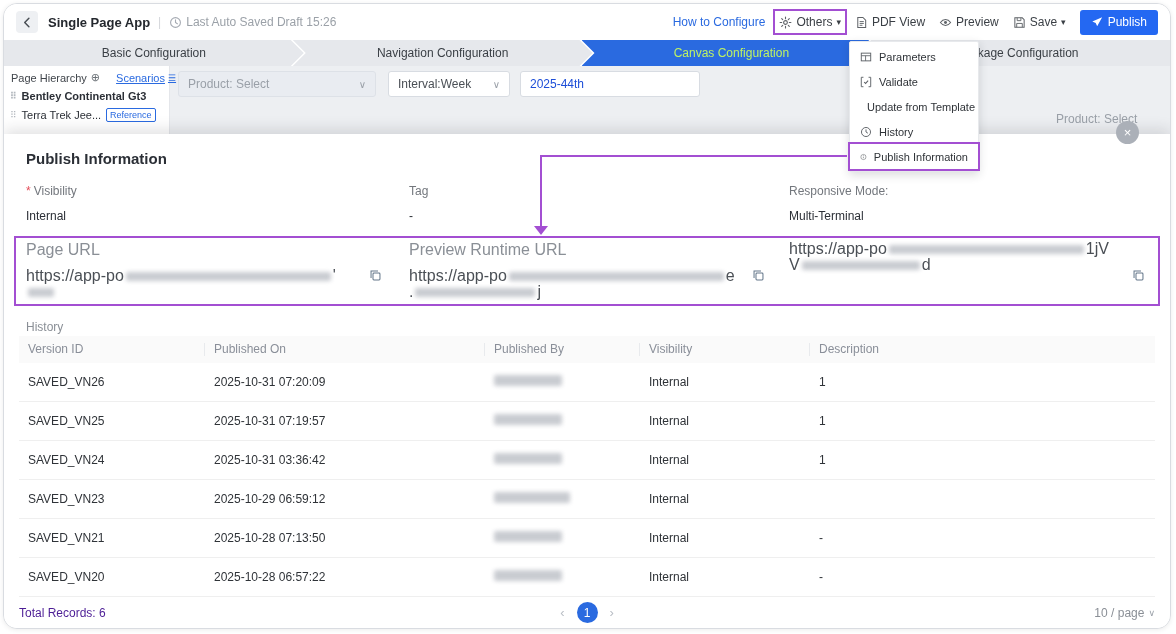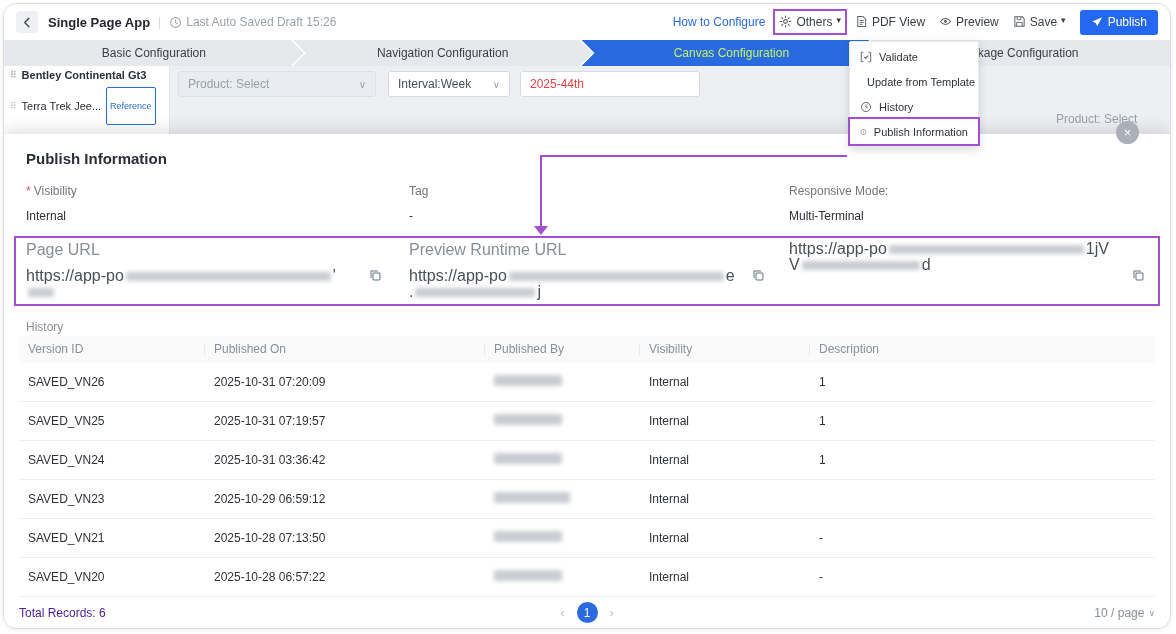--- a/index.html
+++ b/index.html
@@ -8,21 +8,21 @@
 .screen{position:relative;width:1168px;height:626px;background:#fff;border:1px solid #d9dce1;border-radius:14px;overflow:hidden;box-shadow:0 1px 5px rgba(0,0,0,.08)}
 
 
 .hdr{position:absolute;top:0;left:0;right:0;height:36px;background:#fff;display:flex;align-items:center;padding:0 12px;gap:8px;z-index:5}
 .back{width:22px;height:22px;border:none;background:#eef0f3;border-radius:4px;display:flex;align-items:center;justify-content:center;cursor:pointer}
 .app-title{font-size:13px;font-weight:bold;color:#24282e;margin-left:2px;white-space:nowrap}
 .hdr-sep{color:#d4d7db;font-size:12px}
 .autosave{display:flex;align-items:center;gap:4px;color:#9ba1a8;font-size:12px;white-space:nowrap}
 .hdr-right{margin-left:auto;display:flex;align-items:center;gap:14px}
 .link{color:#2a6ae0;font-size:12px;cursor:pointer;white-space:nowrap}
-.hbtn{display:flex;gap:4px;font-size:12px;color:#3a3f45;cursor:pointer;white-space:nowrap}
+.hbtn{display:flex;align-items:center;gap:4px;font-size:12px;color:#3a3f45;cursor:pointer;white-space:nowrap}
 .hbtn.annotated{outline:2px solid #a34fd2;outline-offset:4px}
 .caret{font-size:9px;color:#3a3f45}
 .publish{display:flex;align-items:center;gap:5px;background:#2468f2;color:#fff;border:none;border-radius:3px;height:25px;padding:0 11px;font-size:12px;cursor:pointer;font-family:inherit}
 
 
 .tabs{position:absolute;top:36px;left:0;right:0;height:26px;display:flex;background:#fff;z-index:1}
 .tab{flex:1 1 0;display:flex;align-items:center;justify-content:center;font-size:12px;color:#3a3f45;background:#e6e8ec;cursor:pointer}
 .tab.mid,.tab.last{margin-left:-11px}
 .tab.first{clip-path:polygon(0 0,calc(100% - 13px) 0,100% 50%,calc(100% - 13px) 100%,0 100%)}
 .tab.mid{clip-path:polygon(0 0,calc(100% - 13px) 0,100% 50%,calc(100% - 13px) 100%,0 100%,13px 50%)}
@@ -33,26 +33,26 @@
 .underlay{position:absolute;top:62px;left:166px;right:0;height:68px;background:#edeff2}
 .sidebar{position:absolute;top:62px;left:0;width:166px;height:68px;background:#fff;border-right:1px solid #e4e6ea;z-index:2}
 .sidebar-head{display:flex;align-items:center;gap:4px;padding:5px 7px 3px;font-size:11px;white-space:nowrap}
 .ph-label{color:#40454b}
 .ph-plus{color:#6a7076;font-size:11px}
 .scen{color:#2a6ae0;margin-left:12px;display:flex;gap:3px;align-items:center;text-decoration:underline;cursor:pointer}
 .scen-ic{font-size:9px;text-decoration:none}
 .tree-item{display:flex;align-items:center;gap:5px;padding:3px 6px;font-size:11px;color:#2b2f36;cursor:pointer;white-space:nowrap}
 .tree-item .drag{color:#b3b8be;font-size:9px}
 .tree-item.bold{font-weight:bold}
-.badge{border:1px solid #2a6ae0;color:#2a6ae0;font-size:9px;padding:12px 3px;border-radius:2px;line-height:12px;font-weight:normal}
+.badge{border:1px solid #2a6ae0;color:#2a6ae0;font-size:9px;padding:0 3px;border-radius:2px;line-height:12px;font-weight:normal}
 .fbox{position:absolute;height:26px;border-radius:3px;font-size:12px;display:flex;align-items:center;padding:0 9px;cursor:pointer;z-index:2}
 .fbox .fcaret{margin-left:auto;color:#9aa0a8;font-size:10px}
 #f-product{left:174px;top:67px;width:198px;background:#e9ecf1;border:1px solid #dde1e7;color:#9aa0a8}
 #f-interval{left:384px;top:67px;width:122px;background:#fff;border:1px solid #d8dce2;color:#4a4f55}
-#f-week{left:516px;top:67px;width:180px;background:#fff;border:1px solid #d8dce2;color:#ef4444}
+#f-week{left:516px;top:67px;width:180px;background:#fff;border:1px solid #d8dce2;color:#1d4ed8}
 .canvas-product{position:absolute;left:1052px;top:108px;font-size:12px;color:#9aa0a8;z-index:2}
 
 
 .modal{position:absolute;top:130px;left:0;right:0;bottom:0;background:#fff;box-shadow:0 -4px 14px rgba(32,38,46,.14);z-index:4}
 .m-title{position:absolute;left:22px;top:16px;font-size:15px;color:#2b2f36}
 .field{position:absolute;top:50px;font-size:12px}
 #field-0{left:22px}#field-1{left:405px}#field-2{left:785px}
 .field .lab{color:#73777d;margin-bottom:11px}
 .field .val{color:#2b2f36}
 .req{color:#e34d59;margin-right:3px}
@@ -165,20 +165,28 @@
         <span>Canvas Configuration</span>
       </div>
     <div class="tab last">
         <span>Linkage Configuration</span>
       </div>
   </nav>
 
   <div class="underlay"></div>
 
   <aside class="sidebar">
+    <div class="sidebar-head">
+      <span class="ph-label">Page Hierarchy</span>
+      <span class="ph-plus">⊕</span>
+      <span class="scen">
+        <span>Scenarios</span>
+        <span class="scen-ic">☰</span>
+      </span>
+    </div>
     <div class="tree-item bold">
       <span class="drag">⠿</span>
       <span>Bentley Continental Gt3</span>
     </div>
     <div class="tree-item">
       <span class="drag">⠿</span>
       <span>Terra Trek Jee...</span>
       <span class="badge">Reference</span>
     </div>
   </aside>
@@ -332,20 +340,27 @@
       <span>10 / page</span>
       <span class="ps-caret">∨</span>
     </div>
   </section>
 
   <button class="modal-close">×</button>
 
   <div class="menu">
     <div class="menu-item">
       <svg width="12" height="12" viewBox="0 0 14 14">
+          <rect x="1.5" y="2.5" width="11" height="9" fill="none" stroke="#5f6368" stroke-width="1.1"></rect>
+          <path d="M1.5 5.5h11M6.5 5.5v6" stroke="#5f6368" stroke-width="1"></path>
+        </svg>
+      <span>Parameters</span>
+    </div>
+    <div class="menu-item">
+      <svg width="12" height="12" viewBox="0 0 14 14">
           <path d="M4 1.5H1.5v11H4M10 1.5h2.5v11H10" fill="none" stroke="#5f6368" stroke-width="1.1"></path>
           <path d="M4.8 7l1.7 1.7 3-3.4" fill="none" stroke="#5f6368" stroke-width="1.2"></path>
         </svg>
       <span>Validate</span>
     </div>
     <div class="menu-item">
       <svg width="12" height="12" viewBox="0 0 14 14">
           <rect x="1.5" y="4.5" width="8" height="8" fill="none" stroke="#5f6368" stroke-width="1.1"></rect>
           <path d="M4.5 4.5v-3h8v8h-3" fill="none" stroke="#5f6368" stroke-width="1.1"></path>
         </svg>

